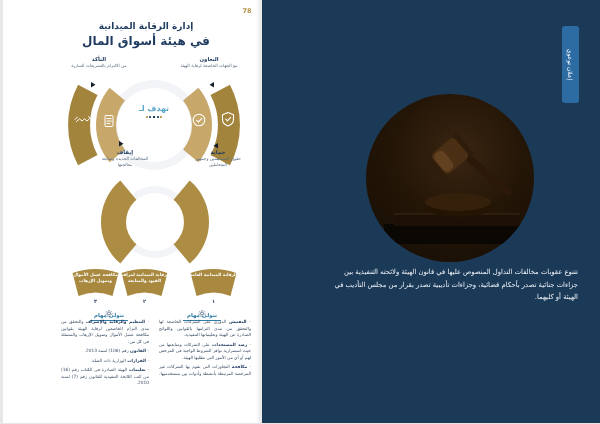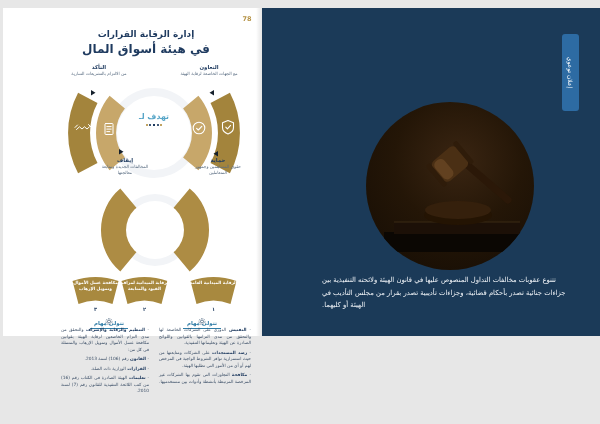--- a/index.html
+++ b/index.html
@@ -1,21 +1,21 @@
 <!DOCTYPE html>
 <html lang="ar"><head>
 <meta charset="utf-8">
 <style>
   html,body{margin:0;padding:0;}
   body{
     width:600px;height:424px;position:relative;overflow:hidden;
     background:#e7e7e7;
     font-family:"DejaVu Sans", sans-serif;
   }
-  .page{position:absolute;top:8px;height:328px;}
+  .page{position:absolute;top:0;height:423px;}
   .page-left{left:3px;width:259px;background:#ffffff;}
   .page-right{left:262px;width:338px;background:#1b3a58;}
   .spine{position:absolute;top:0;bottom:0;right:0;width:6px;
     background:linear-gradient(to left, rgba(0,0,0,.10), rgba(0,0,0,0));}
   .abs{position:absolute;}
   
   .page-num{top:7px;left:232px;width:24px;color:#b59245;font-weight:bold;font-size:6.5px;text-align:center;}
   .title-block{top:21px;left:30px;width:226px;color:#1e3a5f;direction:rtl;text-align:center;}
   .title-block .t1{font-size:9px;font-weight:bold;line-height:1.3;}
   .title-block .t2{font-size:12px;font-weight:bold;margin-top:1px;}
@@ -40,31 +40,31 @@
   .task-list div.li{margin-bottom:2.5px;text-align:justify;}
   .task-list div.li::before{content:"- ";}
   .task-list b{color:#1e3a5f;}
   
   .side-tab{left:300px;top:26px;width:17px;height:77px;background:#2d6ba3;border-radius:3px;}
   .side-tab .vt{position:absolute;inset:0;display:flex;align-items:center;justify-content:center;}
   .side-tab .vt span{transform:rotate(90deg);white-space:nowrap;color:#fff;font-size:6px;direction:rtl;}
   .photo{left:104px;top:94px;width:168px;height:168px;border-radius:50%;overflow:hidden;
      background:radial-gradient(circle at 55% 35%, #3a2512 0%, #241607 45%, #140c04 100%);}
   .rp-par{left:60px;top:266px;width:256px;color:#f3f6fa;font-size:6.8px;line-height:1.85;
-     direction:rtl;text-align:left;}
+     direction:rtl;text-align:right;}
 </style>
 </head>
 <body>
 
 <div class="page page-left">
 
   <div class="abs page-num">78</div>
 
   <div class="abs title-block">
-    <div class="t1">إدارة الرقابة القرارات</div>
+    <div class="t1">إدارة الرقابة الميدانية</div>
     <div class="t2">في هيئة أسواق المال</div>
   </div>
 
   <svg class="abs vector" viewBox="0 0 259 423" aria-hidden="true">
 
     <circle cx="151" cy="125" r="45" fill="#f2f4f7"></circle>
 
     <path d="M180.1,100.6 A38,38 0 0 1 180.1,149.4 L195.4,162.3 A58,58 0 0 0 195.4,87.7 Z" fill="#c7a76a"></path>
     <path d="M207.5,95.0 A64,64 0 0 1 207.5,155.0 L226.9,165.3 A86,86 0 0 0 226.9,84.7 Z" fill="#a3843c"></path>
     <path d="M121.9,100.6 A38,38 0 0 0 121.9,149.4 L106.6,162.3 A58,58 0 0 1 106.6,87.7 Z" fill="#c7a76a"></path>

